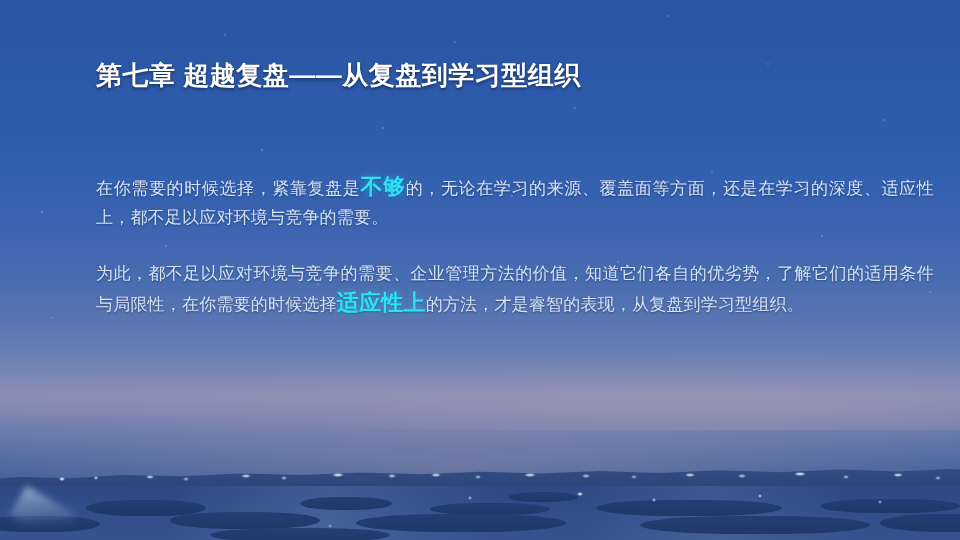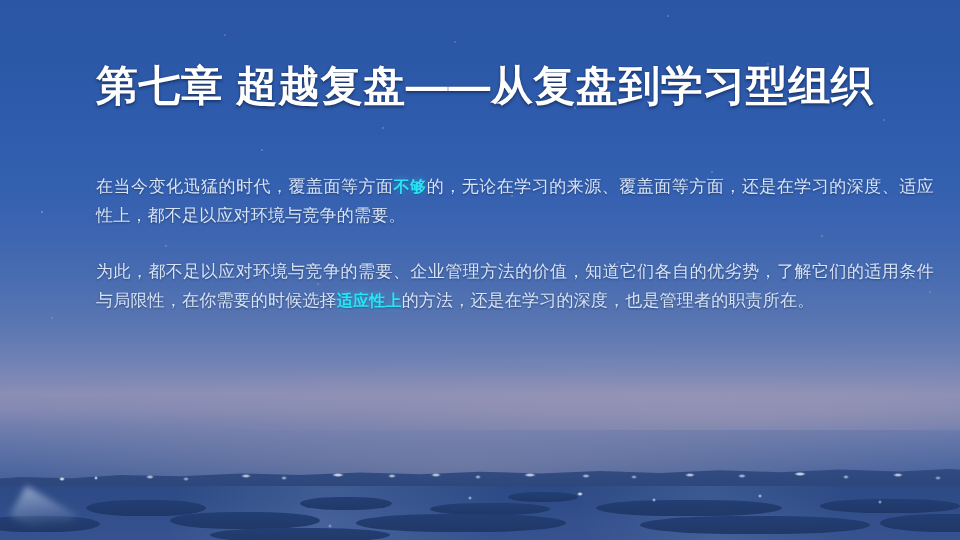--- a/index.html
+++ b/index.html
@@ -194,21 +194,21 @@
 
   
   .content {
     position: absolute;
     inset: 0;
   }
   .slide-title {
     position: absolute;
     left: 96px;
     top: 58px;
-    font-size: 42px;
+    font-size: 26px;
     font-weight: bold;
     color: #ffffff;
     letter-spacing: .5px;
     white-space: nowrap;
     text-shadow: 0 2px 3px rgba(10,30,70,.55), 0 0 1px rgba(10,30,70,.9);
   }
   .body-block {
     position: absolute;
     left: 96px;
     top: 172px;
@@ -221,21 +221,21 @@
     letter-spacing: .2px;
     text-align: justify;
     text-justify: inter-character;
     text-shadow: 0 1px 2px rgba(12,32,75,.55);
     margin: 0;
   }
   .para + .para { margin-top: 27px; }
   .hl {
     color: #2ce2f7;
     font-weight: bold;
-    font-size: 16px;
+    font-size: 22px;
     text-shadow: 0 0 6px rgba(44,226,247,.45), 0 1px 2px rgba(10,40,80,.5);
   }
 </style>
 </head>
 <body>
 
 <div id="slide">
 
   <div class="bg-sky"></div>
   <div class="bg-stars"></div>
@@ -257,18 +257,18 @@
   <div class="island i8"></div>
   <div class="island i9"></div>
   <div class="island i12"></div>
   <div class="water-lights"></div>
   <div class="streak"></div>
 
   <div class="content">
     <div class="slide-title">第七章  超越复盘——从复盘到学习型组织</div>
 
     <div class="body-block">
-      <p class="para"><span>在当今变化迅猛的时代，覆盖面等方面</span><span class="hl">不够</span><span>的，无论在学习的来源、覆盖面等方面，还是在学习的深度、适应性上，都不足以应对环境与竞争的需要。</span></p>
-      <p class="para"><span>为此，都不足以应对环境与竞争的需要、企业管理方法的价值，知道它们各自的优劣势，了解它们的适用条件与局限性，在你需要的时候选择</span><span class="hl">适应性上</span><span>的方法，还是在学习的深度，也是管理者的职责所在。</span></p>
+      <p class="para"><span>在你需要的时候选择，紧靠复盘是</span><span class="hl">不够</span><span>的，无论在学习的来源、覆盖面等方面，还是在学习的深度、适应性上，都不足以应对环境与竞争的需要。</span></p>
+      <p class="para"><span>为此，都不足以应对环境与竞争的需要、企业管理方法的价值，知道它们各自的优劣势，了解它们的适用条件与局限性，在你需要的时候选择</span><span class="hl">适应性上</span><span>的方法，才是睿智的表现，从复盘到学习型组织。</span></p>
     </div>
   </div>
 
 </div>
 
 </body></html>

